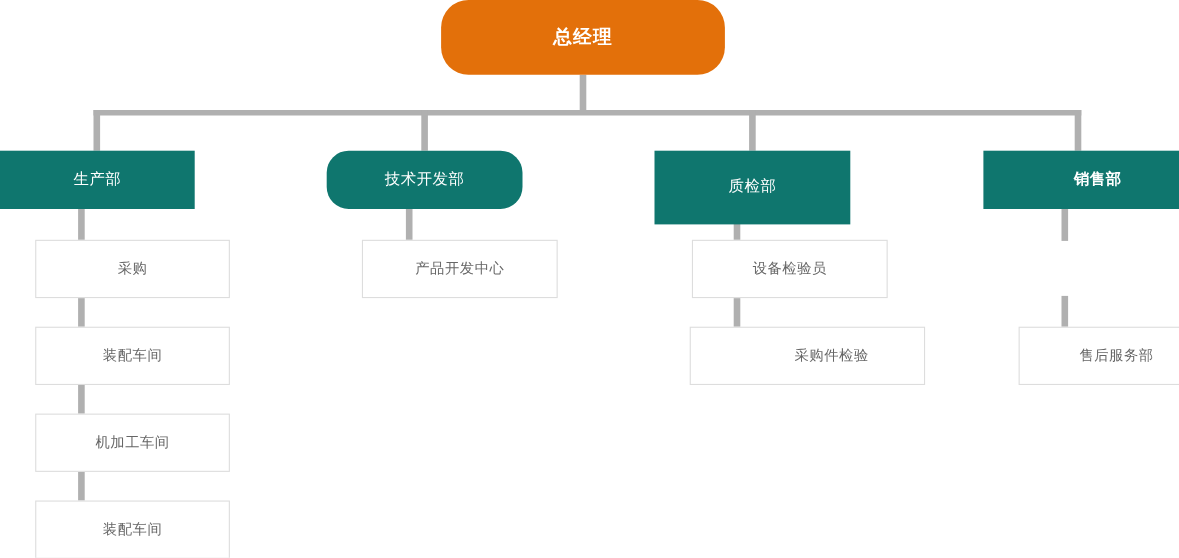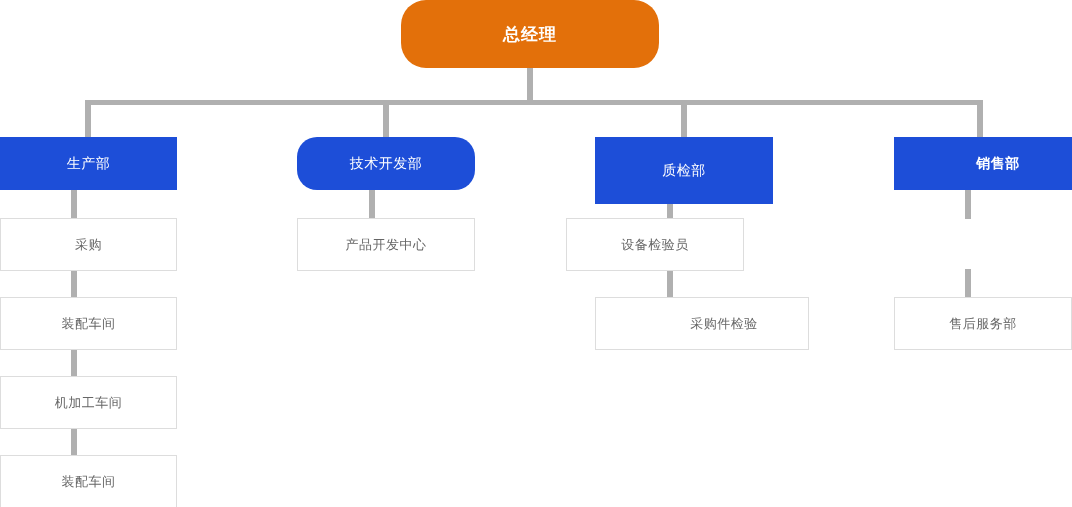--- a/index.html
+++ b/index.html
@@ -33,33 +33,34 @@
   }
   .node-root {
     background: #e3700a;
     color: #ffffff;
     font-size: 17px;
     font-weight: bold;
     letter-spacing: 1px;
     border-radius: 25px;
   }
   .node-dept {
-    background: #1d4ed8;
+    background: #0f766e;
     color: #ffffff;
     font-size: 14px;
     font-weight: normal;
     letter-spacing: 0.5px;
   }
   .node-sub {
     background: #ffffff;
     color: #666666;
     font-size: 13px;
     font-weight: normal;
     border: 1px solid #dddddd;
     letter-spacing: 0.5px;
+    margin-left: 32px;
   }
   .connector {
     position: absolute;
     background: #b0b0b0;
     z-index: 1;
   }
 </style>
 </head>
 <body>
 
@@ -94,18 +95,18 @@
   <div class="node node-dept" style="left:595px; top:137px; width:178px; height:67px;">质检部</div>
   <div class="node node-dept" style="left:894px; top:137px; width:208px; height:53px;font-weight:bold;">销售部</div>
 
   <div class="node node-sub" style="left:0px; top:218px; width:177px; height:53px;">采购</div>
   <div class="node node-sub" style="left:0px; top:297px; width:177px; height:53px;">装配车间</div>
   <div class="node node-sub" style="left:0px; top:376px; width:177px; height:53px;">机加工车间</div>
   <div class="node node-sub" style="left:0px; top:455px; width:177px; height:53px;">装配车间</div>
 
   <div class="node node-sub" style="left:297px; top:218px; width:178px; height:53px;">产品开发中心</div>
 
-  <div class="node node-sub" style="left:566px; top:218px; width:178px; height:53px;">设备检验员</div>
+  <div class="node node-sub" style="left:597px; top:218px; width:178px; height:53px;">设备检验员</div>
   <div class="node node-sub" style="left:595px; top:297px; width:214px; height:53px;padding-left:44px;">采购件检验</div>
 
   <div class="node node-sub" style="left:894px; top:297px; width:178px; height:53px;">售后服务部</div>
 
 </div>
 
 </body></html>

